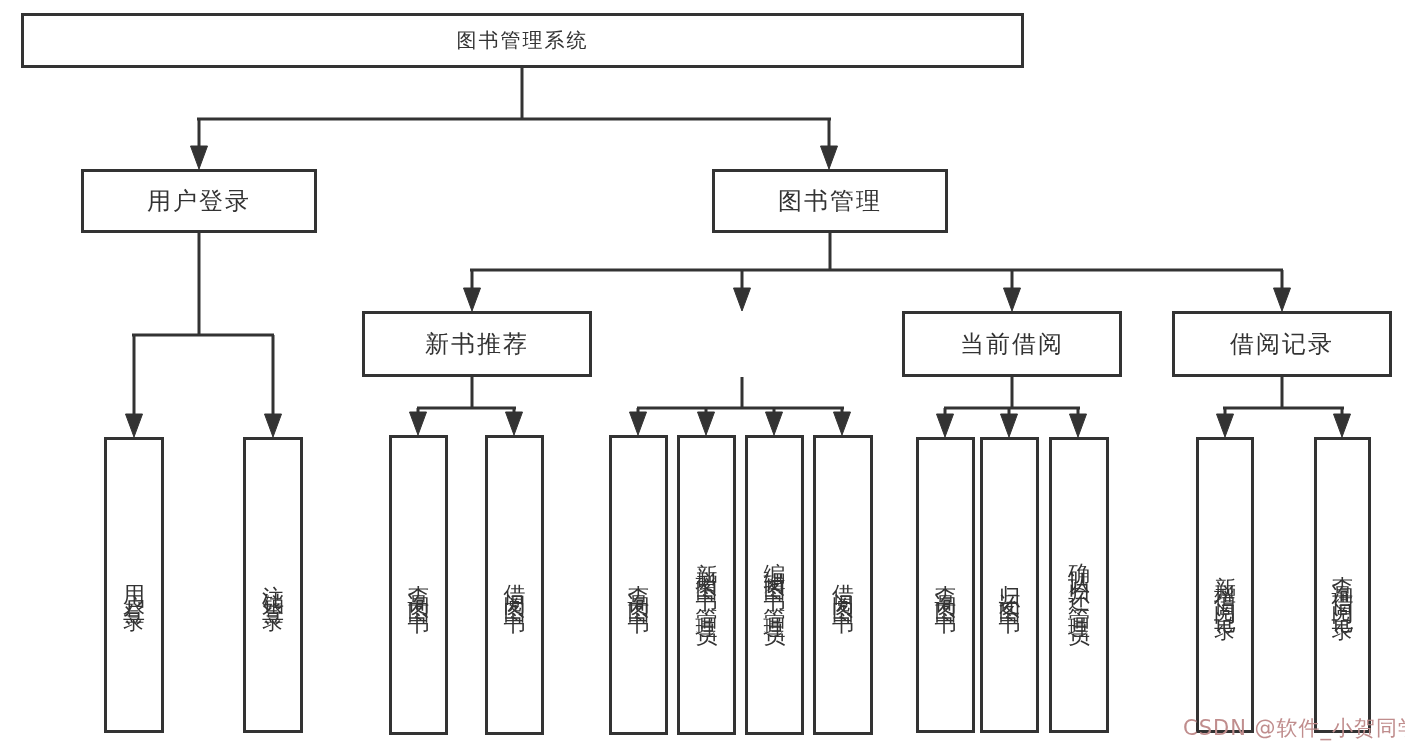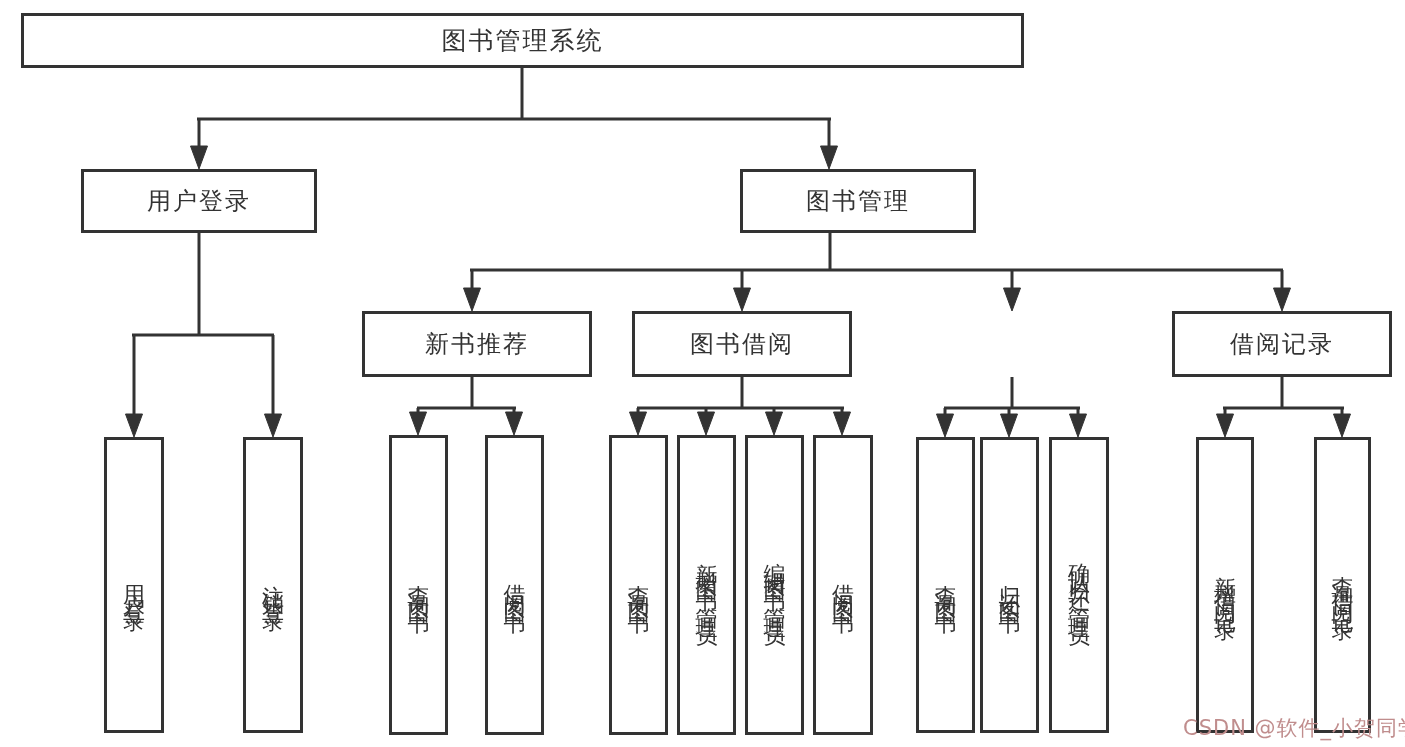--- a/index.html
+++ b/index.html
@@ -28,21 +28,21 @@
     align-items: center;
     justify-content: center;
     color: #333333;
   }
   .hlabel {
     font-size: 24px;
     letter-spacing: 2px;
     white-space: nowrap;
     color: #333333;
   }
-  .root-label { font-size: 25px; }
+  .root-label { font-size: 20px; }
   .vlabel {
     writing-mode: vertical-rl;
     text-orientation: mixed;
     font-size: 22px;
     letter-spacing: 9px;
     line-height: 1;
     white-space: nowrap;
     color: #333333;
   }
   .watermark {
@@ -51,21 +51,21 @@
     top: 714px;
     font-size: 21px;
     letter-spacing: 1px;
     color: #c08d8d;
     white-space: nowrap;
     z-index: 10;
   }
   
   .n-root  { left: 21px;   top: 13px;  width: 1003px; height: 55px; }
   .n-login { left: 81px;   top: 169px; width: 236px;  height: 64px; }
-  .n-mgmt  { left: 712px;  top: 169px; width: 236px;  height: 64px; margin-left: 28px; }
+  .n-mgmt  { left: 712px;  top: 169px; width: 236px;  height: 64px; }
   .n-g1 { left: 362px;  top: 311px; width: 230px; height: 66px; }
   .n-g2 { left: 632px;  top: 311px; width: 220px; height: 66px; }
   .n-g3 { left: 902px;  top: 311px; width: 220px; height: 66px; }
   .n-g4 { left: 1172px; top: 311px; width: 220px; height: 66px; }
   .n-a1 { left: 104px;  top: 437px; width: 60px; height: 296px; }
   .n-a2 { left: 243px;  top: 437px; width: 60px; height: 296px; }
   .n-b1 { left: 389px;  top: 435px; width: 59px; height: 300px; }
   .n-b2 { left: 485px;  top: 435px; width: 59px; height: 300px; }
   .n-c1 { left: 609px;  top: 435px; width: 59px; height: 300px; }
   .n-c2 { left: 677px;  top: 435px; width: 59px; height: 300px; }
@@ -165,22 +165,22 @@
   <div class="box n-login">
     <span class="hlabel">用户登录</span>
   </div>
   <div class="box n-mgmt">
     <span class="hlabel">图书管理</span>
   </div>
 
   <div class="box n-g1">
     <span class="hlabel">新书推荐</span>
   </div>
-  <div class="box n-g2">
-    <span class="hlabel">图书借阅</span>
+  <div class="box n-g3">
+    <span class="hlabel">当前借阅</span>
   </div>
   <div class="box n-g4">
     <span class="hlabel">借阅记录</span>
   </div>
 
   <div class="box n-a1">
     <span class="vlabel">用户登录</span>
   </div>
   <div class="box n-a2">
     <span class="vlabel">注销登录</span>

